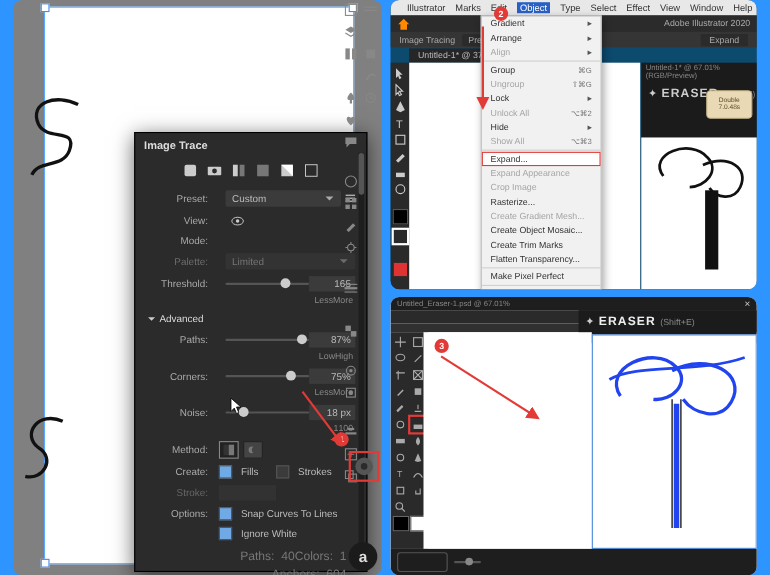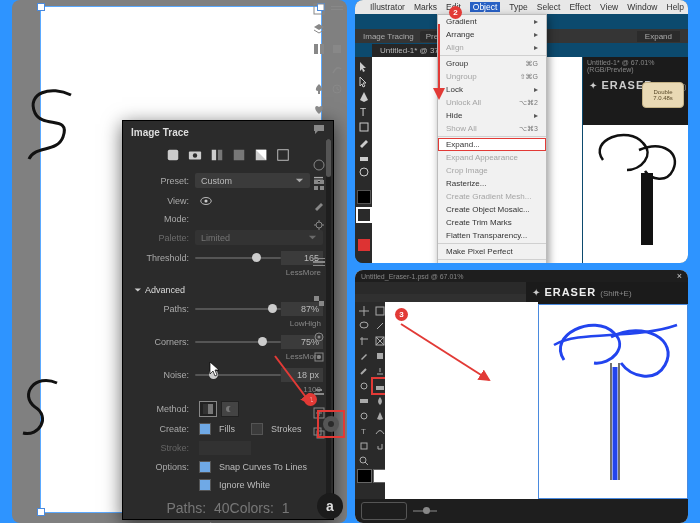--- a/index.html
+++ b/index.html
@@ -11,38 +11,38 @@
   .lc-i1{left:-4px;top:-4px}.lc-i2{right:-4px;top:-4px}.lc-i3{left:-4px;bottom:-4px}.lc-i4{right:-4px;bottom:-4px}
   .scribble{position:absolute}
   .panel{position:absolute;left:110px;top:120px;width:210px;height:398px;background:#2b2b2b;color:#bbb;border:1px solid #000;box-shadow:0 4px 18px rgba(0,0,0,.6);font-size:9px}
   .panel-title{padding:6px 8px;color:#ddd;font-size:10px;font-weight:600}
   .panel-scroll{position:absolute;right:2px;top:18px;width:5px;height:370px;background:#1e1e1e}
   .panel-scroll::after{content:"";position:absolute;top:0;left:0;width:5px;height:38px;background:#555;border-radius:3px}
   .icon-row{display:flex;gap:8px;justify-content:center;padding:4px 0 8px}
   .mini-ico{width:14px;height:14px;display:flex;align-items:center;justify-content:center;color:#ccc}
   .mini-ico svg{width:14px;height:14px;fill:#ccc}
   .prow{display:flex;align-items:center;padding:3px 10px}
-  .prow .lab{width:56px;text-align:right;padding-right:6px;color:#aaa}
+  .prow .lab{width:56px;text-align:right;padding-right:16px;color:#aaa}
   .sel{flex:1;background:#3b3b3b;height:15px;border-radius:2px;display:flex;align-items:center;padding:0 6px;justify-content:space-between}
   .chev{width:9px;height:9px}
   .chev svg{width:9px;height:9px;fill:#aaa}
   .slider{flex:1;display:flex;align-items:center;gap:6px}
   .track{position:relative;flex:1;height:2px;background:#555;border-radius:1px}
   .knob{position:absolute;top:-4px;width:9px;height:9px;border-radius:50%;background:#ccc}
   .valbox{width:34px;height:14px;background:#3b3b3b;display:flex;align-items:center;justify-content:flex-end;padding:0 4px}
   .belowlabels{display:flex;justify-content:flex-end;padding:0 12px 4px 70px;font-size:8px;color:#888}
   .adv-head{display:flex;align-items:center;gap:4px;padding:4px 10px;color:#ddd}
   .adv-head svg{width:8px;height:8px;fill:#ccc}
   .meth-row{display:flex;align-items:center;padding:3px 10px;gap:4px}
   .meth-row .lab{width:56px;text-align:right;padding-right:6px;color:#aaa}
   .tile{width:16px;height:14px;background:#444;border:1px solid #222;display:flex;align-items:center;justify-content:center}
   .tile.active{background:#222;border-color:#888}
   .chk{width:10px;height:10px;background:#3b3b3b;border:1px solid #555;display:inline-block;margin-right:4px;vertical-align:middle}
   .chk.on{background:#6fa9e6}
-  .info{display:flex;justify-content:center;padding:2px 18px;color:#777;font-size:14px}
+  .info{display:flex;justify-content:flex-end;padding:2px 18px;color:#777;font-size:11px}
   
   .dock{position:absolute;top:2px;width:16px;display:flex;flex-direction:column;gap:6px;align-items:center}
   .dockL{right:20px}.dockR{right:2px}
   .dico{width:14px;height:14px;display:flex;align-items:center;justify-content:center}
   .dico svg{width:12px;height:12px;fill:#888}
   .badge{position:absolute;width:13px;height:13px;border-radius:50%;background:#e23a36;color:#fff;display:flex;align-items:center;justify-content:center;font-size:8px;font-weight:700}
   .redbox{position:absolute;border:2px solid #e23a36}
   .redarrow{position:absolute;pointer-events:none}
   .cursor{position:absolute;width:12px;height:16px}
   .mag{position:absolute;right:4px;bottom:4px;width:26px;height:26px;border-radius:50%;background:#1b1b1b;display:flex;align-items:center;justify-content:center}
@@ -473,20 +473,27 @@
       <span>Marks</span>
       <span>Edit</span>
       <span style="background:#2860c4;color:#fff;padding:0 3px">Object</span>
       <span>Type</span>
       <span>Select</span>
       <span>Effect</span>
       <span>View</span>
       <span>Window</span>
       <span>Help</span>
     </div>
+    <div class="ai-top">
+      <svg class="aihome" viewBox="0 0 12 12">
+          <path d="M6 1L1 6h2v5h6V6h2z" fill="#f80"></path>
+        </svg>
+      <div class="spacer"></div>
+      <span class="appname">Adobe Illustrator 2020</span>
+    </div>
     <div class="opt-bar">
       <span>Image Tracing</span>
       <span class="seg">Preset</span>
       <span class="seg">Custom</span>
       <span class="seg">View</span>
       <span class="expand-btn">Expand</span>
     </div>
     <div class="tab-bar">
         <div class="tab">Untitled-1* @ 37.98% ...</div>
       </div>

